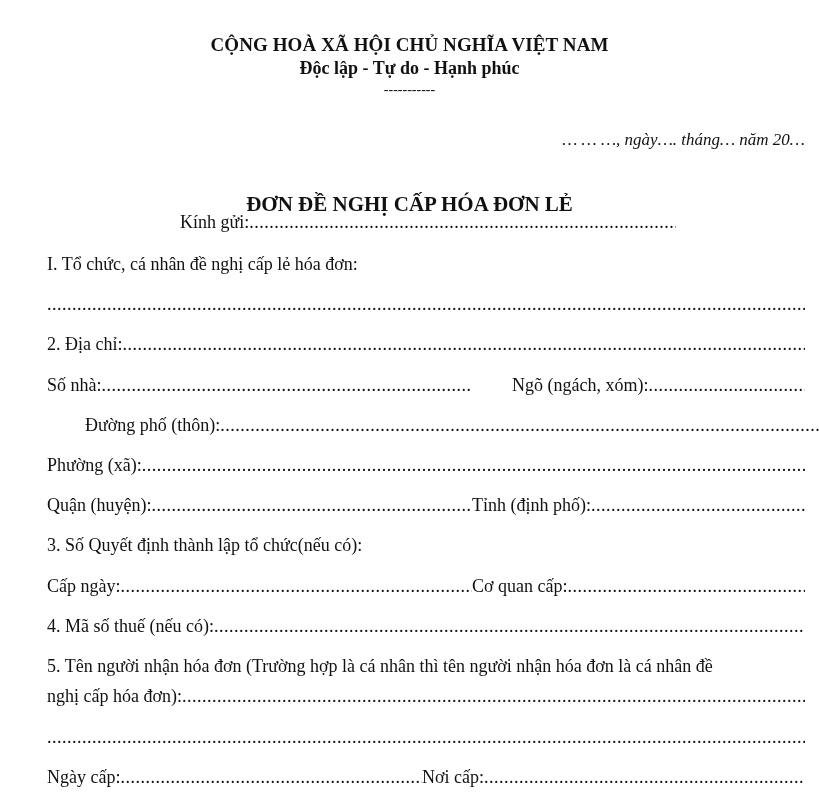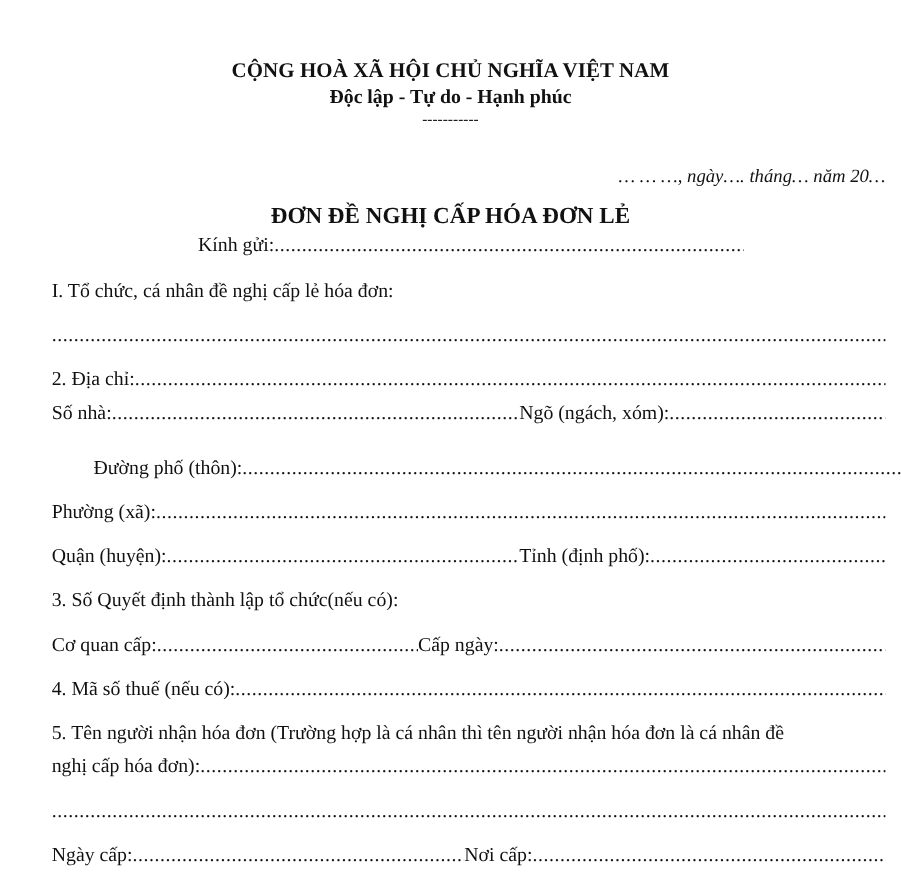--- a/index.html
+++ b/index.html
@@ -2,21 +2,21 @@
 <html><head>
   <meta charset="utf-8">
   <style>
     html, body { margin: 0; padding: 0; background: #ffffff; }
     body {
       width: 819px; height: 800px; overflow: hidden;
       font-family: "Liberation Serif", "DejaVu Serif", serif;
       color: #111111;
       position: relative;
     }
-    .abs { position: absolute; margin-top: 20px; }
+    .abs { position: absolute; }
     .center { left: 0; width: 819px; text-align: center; }
     .h1 { font-weight: bold; font-size: 19px; letter-spacing: 0.1px; }
     .h2 { font-weight: bold; font-size: 18px; }
     .sep { font-size: 14px; letter-spacing: 0px; }
     .date { font-style: italic; font-size: 17px; right: 14px; text-align: right; }
     .title { font-weight: bold; font-size: 21px; }
     .line {
       position: absolute; left: 47px; width: 758px;
       font-size: 18px; height: 24px; line-height: 24px;
       display: flex; align-items: baseline; white-space: nowrap;
@@ -35,41 +35,41 @@
 <body>
 
 <div>
 
   <div class="abs center h1" style="top:34px;">CỘNG HOÀ XÃ HỘI CHỦ NGHĨA VIỆT NAM</div>
   <div class="abs center h2" style="top:58px;">Độc lập - Tự do - Hạnh phúc</div>
   <div class="abs center sep" style="top:82px;">-----------</div>
 
   <div class="abs date" style="top:130px;">… … …, ngày…. tháng… năm 20…</div>
 
-  <div class="abs center title" style="top:164px;text-align:center;">ĐƠN ĐỀ NGHỊ CẤP HÓA ĐƠN LẺ</div>
+  <div class="abs center title" style="top:192px;text-align:center;">ĐƠN ĐỀ NGHỊ CẤP HÓA ĐƠN LẺ</div>
 
   <div class="line" style="top:210px; left:180px; width:496px;text-align:right;">
     <span class="lbl">Kính gửi:</span>
     <span class="dots"></span>
   </div>
 
   <div class="line" style="top:252px;">
     <span class="lbl">I. Tổ chức, cá nhân đề nghị cấp lẻ hóa đơn:</span>
   </div>
 
   <div class="line" style="top:292px;">
     <span class="dots"></span>
   </div>
 
   <div class="line" style="top:332px;">
     <span class="lbl">2. Địa chỉ: </span>
     <span class="dots"></span>
   </div>
 
-  <div class="line" style="top:363px;">
+  <div class="line" style="top:373px;gap:40px;">
     <div class="half" style="width:425px;">
       <span class="lbl">Số nhà:  </span>
       <span class="dots"></span>
     </div>
     <div class="half" style="flex:1;">
       <span class="lbl">Ngõ (ngách, xóm): </span>
       <span class="dots"></span>
     </div>
   </div>
 
@@ -92,26 +92,26 @@
       <span class="lbl">Tỉnh (định phố): </span>
       <span class="dots"></span>
     </div>
   </div>
 
   <div class="line" style="top:533px;">
     <span class="lbl">3. Số Quyết định thành lập tổ chức(nếu có):</span>
   </div>
 
   <div class="line" style="top:574px;">
+    <div class="half" style="width:425px;">
+      <span class="lbl">Cấp ngày:</span>
+      <span class="dots"></span>
+    </div>
     <div class="half" style="flex:1;">
       <span class="lbl">Cơ quan cấp: </span>
-      <span class="dots"></span>
-    </div>
-    <div class="half" style="width:425px;">
-      <span class="lbl">Cấp ngày:</span>
       <span class="dots"></span>
     </div>
   </div>
 
   <div class="line" style="top:614px;">
     <span class="lbl">4. Mã số thuế (nếu có):</span>
     <span class="dots"></span>
   </div>
 
   <div class="line" style="top:654px;">

